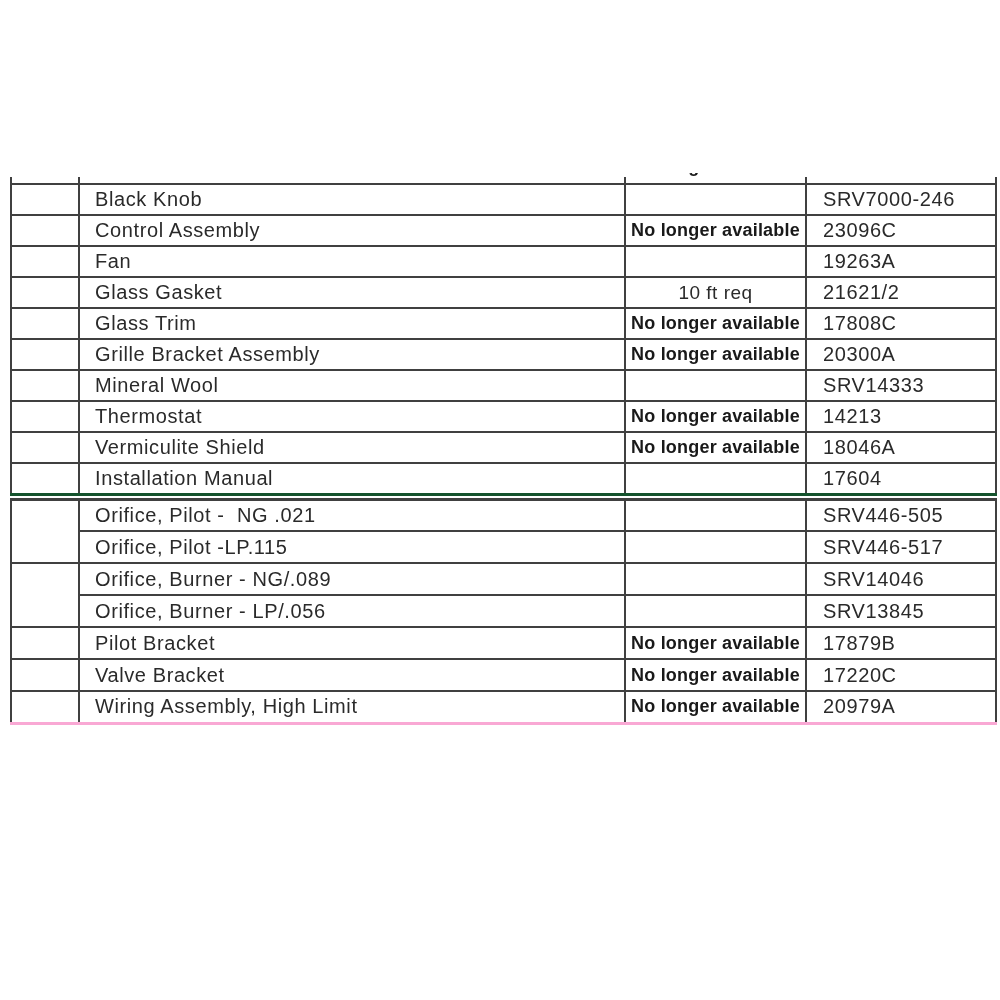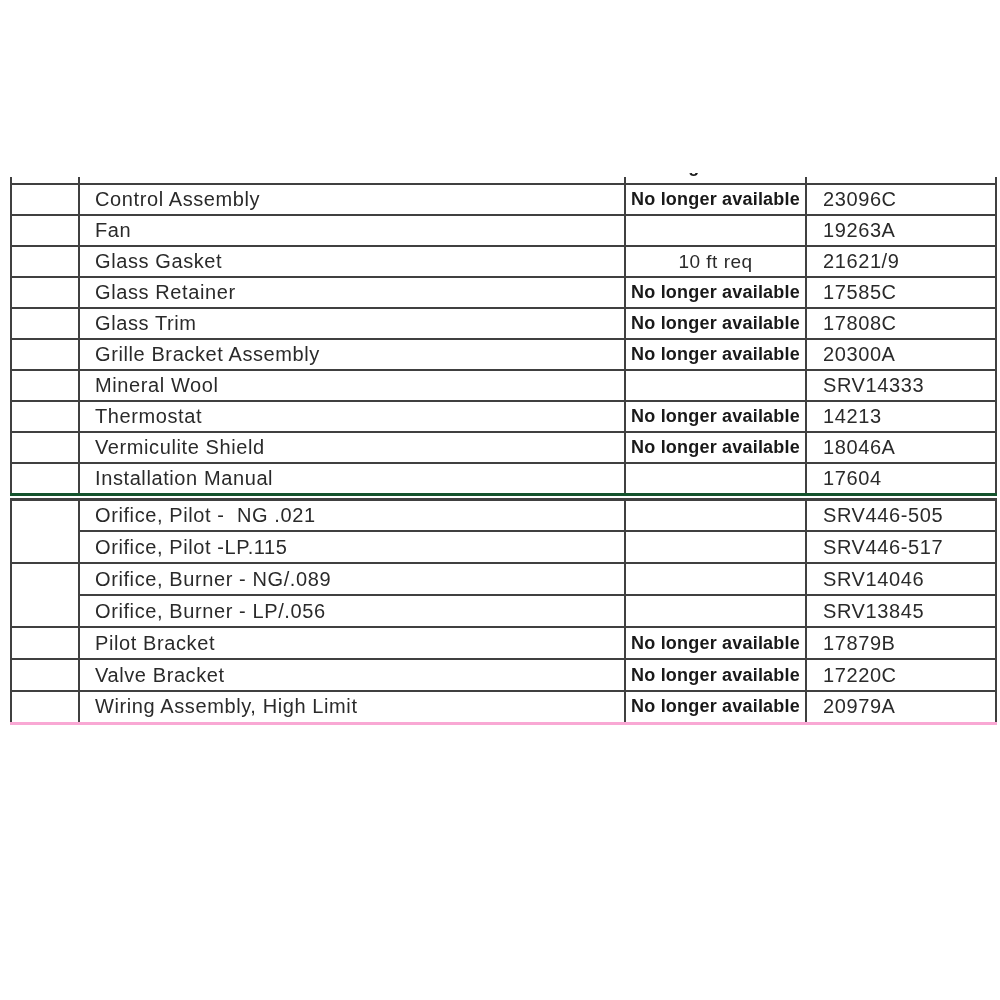--- a/index.html
+++ b/index.html
@@ -54,41 +54,41 @@
       </colgroup>
     <tbody>
         <tr class="stub">
       <td></td>
       <td></td>
       <td></td>
       <td></td>
     </tr>
     <tr>
       <td></td>
+      <td class="desc">Black Knob</td>
+      <td class="avail"></td>
+      <td class="part">SRV7000-246</td>
+    </tr>
+    <tr>
+      <td></td>
       <td class="desc">Control Assembly</td>
       <td class="avail na">No longer available</td>
       <td class="part">23096C</td>
     </tr>
     <tr>
       <td></td>
       <td class="desc">Fan</td>
       <td class="avail"></td>
       <td class="part">19263A</td>
     </tr>
     <tr>
       <td></td>
       <td class="desc">Glass Gasket</td>
       <td class="avail note">10 ft req</td>
-      <td class="part">21621/9</td>
-    </tr>
-    <tr>
-      <td></td>
-      <td class="desc">Glass Retainer</td>
-      <td class="avail na">No longer available</td>
-      <td class="part">17585C</td>
+      <td class="part">21621/2</td>
     </tr>
     <tr>
       <td></td>
       <td class="desc">Glass Trim</td>
       <td class="avail na">No longer available</td>
       <td class="part">17808C</td>
     </tr>
     <tr>
       <td></td>
       <td class="desc">Grille Bracket Assembly</td>

